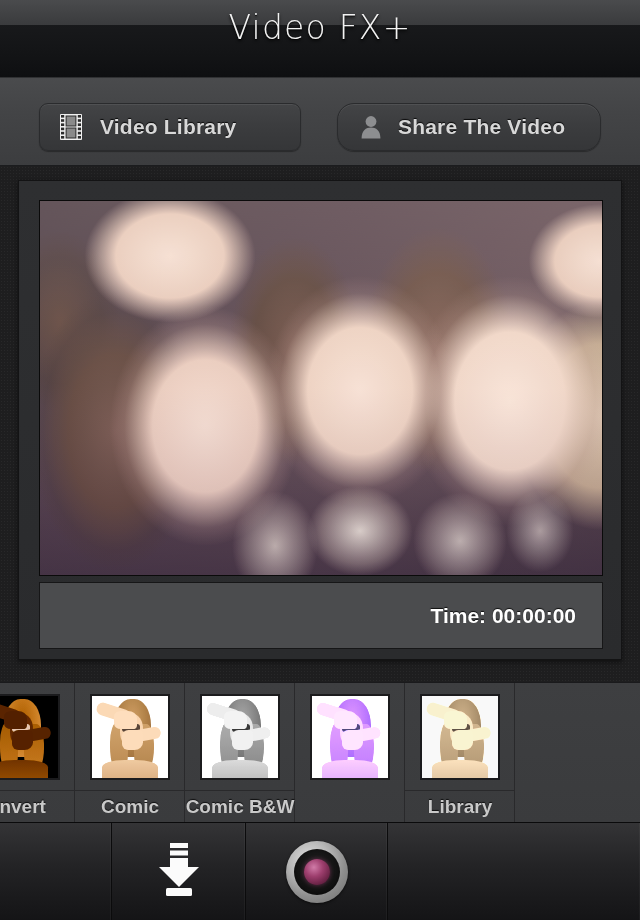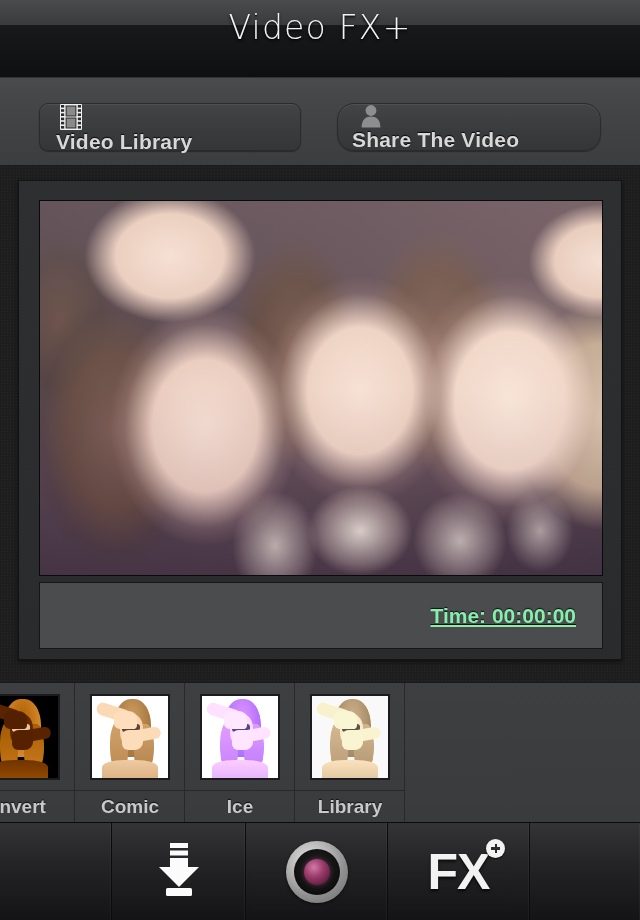--- a/index.html
+++ b/index.html
@@ -45,23 +45,22 @@
     position: absolute; left: 0; top: 78px; width: 640px; height: 88px;
     background: linear-gradient(to bottom, #4a4b4d 0%, #434446 40%, #3c3d3f 100%);
     border-bottom: 1px solid #1b1c1e;
   }
   .tb-btn {
     position: absolute; top: 25px; height: 48px;
     border-radius: 9px;
     background: linear-gradient(to bottom, #434446 0%, #3b3c3e 50%, #353638 100%);
     border: 1px solid #2a2b2d;
     box-shadow: inset 0 1px 0 rgba(255,255,255,0.07), 0 1px 1px rgba(0,0,0,0.35);
-    display: flex; 
+    display: flex; align-items: center;
     cursor: pointer;
-    flex-direction: column;
   }
   #btn-library { left: 39px; width: 262px; }
   #btn-share   { left: 337px; width: 264px; border-radius: 17px; }
   .tb-btn .lbl {
     font-size: 21px; font-weight: bold; color: #d8d8d8;
     text-shadow: 0 -1px 1px rgba(0,0,0,0.85);
     letter-spacing: 0.2px;
   }
   #btn-library .lbl { margin-left: 16px; }
   #btn-share .lbl { margin-left: 14px; }
@@ -127,24 +126,23 @@
     pointer-events: none;
   }
   
   .time-bar {
     position: absolute; left: 20px; top: 401px; width: 564px; height: 67px;
     background: #4b4c4e;
     border: 1px solid #161617;
     display: flex; align-items: center; justify-content: flex-end;
   }
   .time-text {
-    font-size: 21px; font-weight: bold; color: #86efac;
+    font-size: 21px; font-weight: bold; color: #ffffff;
     text-shadow: 0 -1px 1px rgba(0,0,0,0.8);
     margin-right: 26px;
-    text-decoration: underline;
   }
 
   
   .filter-strip {
     position: absolute; left: 0; top: 682px; width: 640px; height: 140px;
     background: linear-gradient(to bottom, #3e3f41 0%, #3a3b3d 100%);
     display: flex;
     overflow: hidden;
     border-top: 1px solid #1a1a1c;
   }
@@ -388,41 +386,58 @@
             <div class="handL"></div>
             <div class="armR"></div>
             <div class="handR"></div>
         </div>
       </div>
       <div class="filter-label-row">
         <span class="filter-label">Comic</span>
       </div>
     </div>
 
+    <div class="filter-cell">
+      <div class="thumb">
+        <div class="tpic fx-bw">
+          <div class="bg"></div>
+            <div class="hair"></div>
+            <div class="hairL"></div>
+            <div class="hairR"></div>
+          <div class="face"></div>
+            <div class="eyegap"></div>
+            <div class="shoulder"></div>
+          <div class="armL"></div>
+            <div class="handL"></div>
+            <div class="armR"></div>
+            <div class="handR"></div>
+        </div>
+      </div>
+      <div class="filter-label-row">
+        <span class="filter-label">Comic B&amp;W</span>
+      </div>
+    </div>
 
 
     <div class="filter-cell">
       <div class="thumb">
         <div class="tpic fx-ice">
           <div class="bg"></div>
             <div class="hair"></div>
             <div class="hairL"></div>
             <div class="hairR"></div>
           <div class="face"></div>
             <div class="eyegap"></div>
             <div class="shoulder"></div>
           <div class="armL"></div>
             <div class="handL"></div>
             <div class="armR"></div>
             <div class="handR"></div>
         </div>
       </div>
-      <div class="filter-label-row">
-        <span class="filter-label">Ice</span>
-      </div>
     </div>
 
     <div class="filter-cell">
       <div class="thumb">
         <div class="tpic fx-classic">
           <div class="bg"></div>
             <div class="hair"></div>
             <div class="hairL"></div>
             <div class="hairR"></div>
           <div class="face"></div>
@@ -458,23 +473,17 @@
     </div>
 
     <div class="bb-cell" id="bb-camera">
       <span class="lens">
         <span class="lens-inner">
           <span class="lens-glass"></span>
         </span>
       </span>
     </div>
 
-    <div class="bb-cell" id="bb-fx">
-      <span class="fx-logo">
-        <span class="fx-text">FX</span>
-        <span class="fx-plus"></span>
-      </span>
-    </div>
 
     <div class="bb-cell" id="bb-blank-right"></div>
   </div>
 
 </div>
 
 </body></html>

